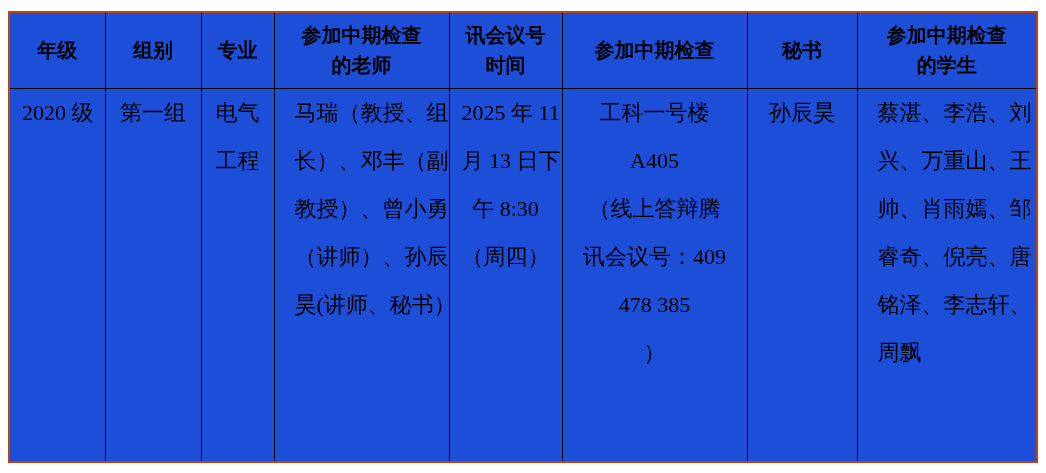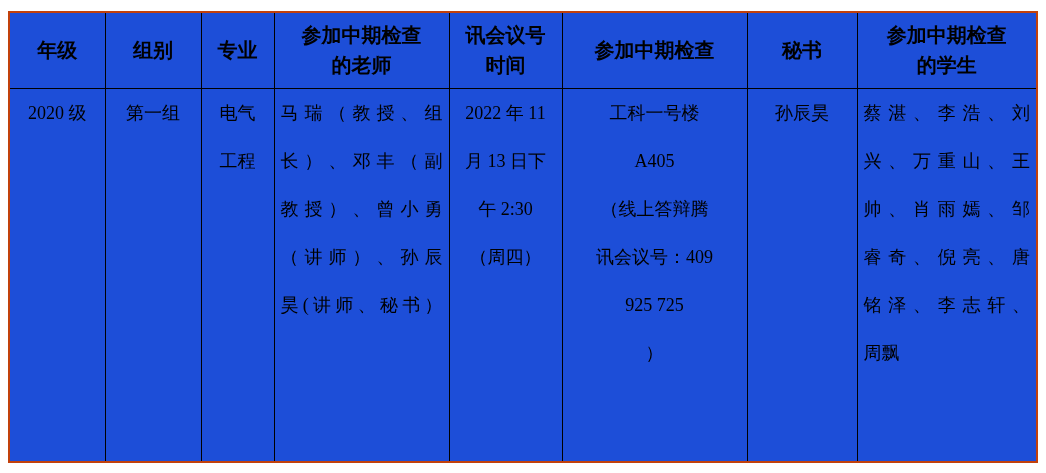--- a/index.html
+++ b/index.html
@@ -45,34 +45,35 @@
 
   th {
     font-weight: bold;
     font-size: 20px;
     line-height: 30px;
     text-align: center;
     vertical-align: middle;
     padding: 0 4px;
   }
   td {
-    font-size: 18px;
+    font-size: 22px;
     line-height: 48px;
     vertical-align: top;
-    padding: 0 6px;
+    padding: 0 12px;
     text-align: center;
   }
   td .line, th .line { display: block; white-space: nowrap; }
 
   
   td.cell-teachers, td.cell-students { text-align: left; }
   td.cell-teachers .line,
   td.cell-students .line {
     text-align: justify;
     text-align-last: justify;
+    margin-left: 8px;
   }
   td.cell-students .line:last-child {
     text-align-last: left;
   }
 </style>
 </head>
 <body>
 
 <div class="page">
   <table class="review-table">
@@ -130,31 +131,31 @@
             <div class="line">工程</div>
           </td>
         <td class="cell-teachers">
             <div class="line">马瑞（教授、组</div>
             <div class="line">长）、邓丰（副</div>
             <div class="line">教授）、曾小勇</div>
             <div class="line">（讲师）、孙辰</div>
             <div class="line">昊(讲师、秘书）</div>
           </td>
         <td class="cell-time">
-            <div class="line">2022 年 11</div>
+            <div class="line">2025 年 11</div>
             <div class="line">月 13 日下</div>
-            <div class="line">午 2:30</div>
+            <div class="line">午 8:30</div>
             <div class="line">（周四）</div>
           </td>
         <td class="cell-location">
             <div class="line">工科一号楼</div>
             <div class="line">A405</div>
             <div class="line">（线上答辩腾</div>
             <div class="line">讯会议号：409</div>
-            <div class="line">925  725</div>
+            <div class="line">478  385</div>
             <div class="line">）</div>
           </td>
         <td class="cell-secretary">
             <div class="line">孙辰昊</div>
           </td>
         <td class="cell-students">
             <div class="line">蔡湛、李浩、刘</div>
             <div class="line">兴、万重山、王</div>
             <div class="line">帅、肖雨嫣、邹</div>
             <div class="line">睿奇、倪亮、唐</div>

